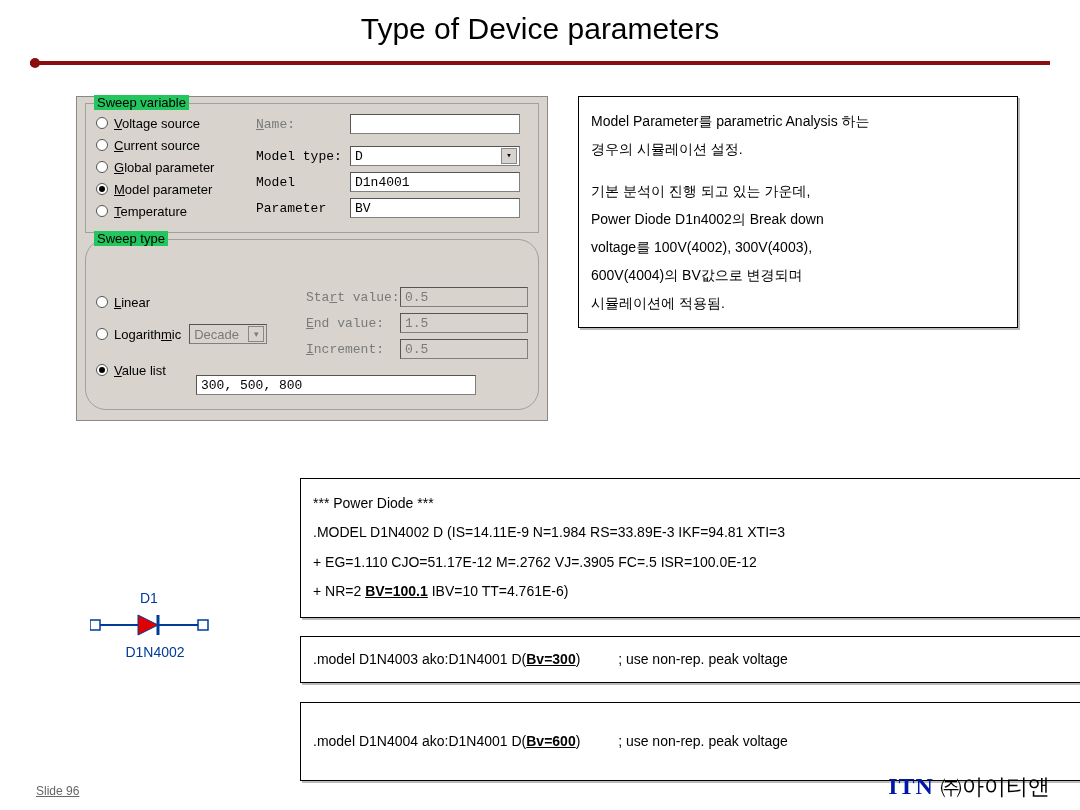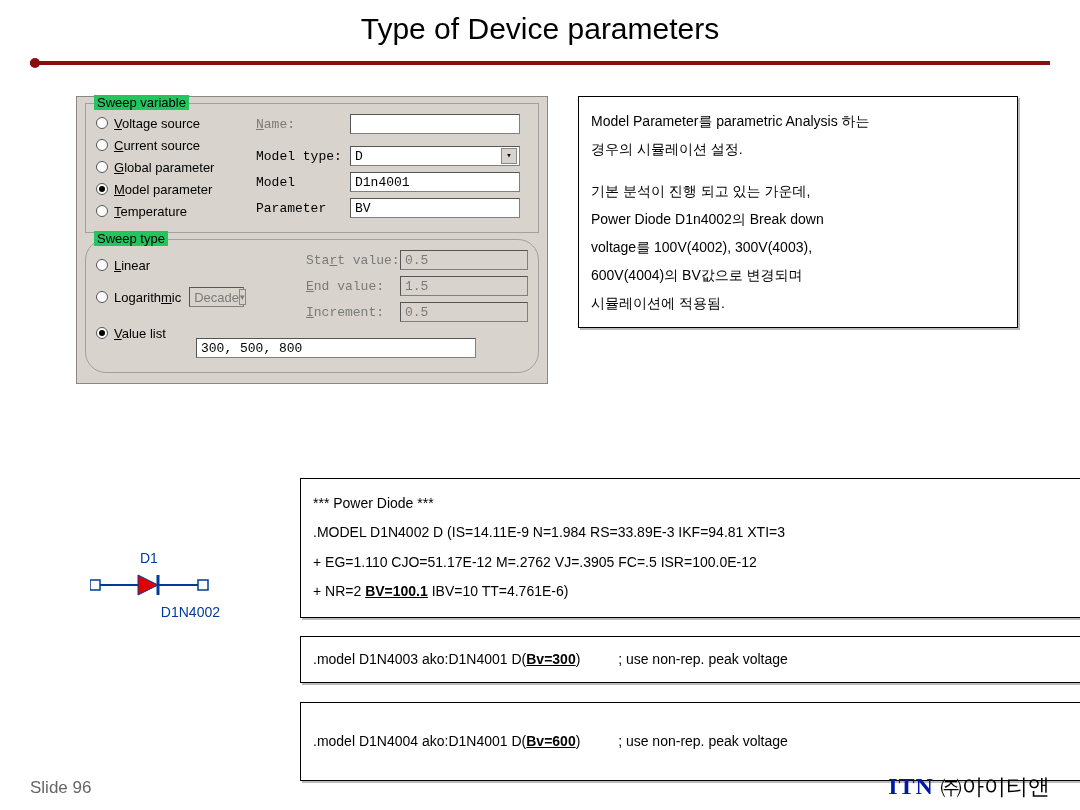--- a/index.html
+++ b/index.html
@@ -122,21 +122,21 @@
     width: 16px; height: 16px;
     background: #d8d4cd;
     border: 1px solid #888;
     display: inline-flex;
     align-items: center;
     justify-content: center;
     font-size: 9px;
     line-height: 1;
     margin-right: -2px;
   }
-  .sweep-body { display: flex; }
+  .sweep-body { display: flex; margin-top: 37px; }
   .sweep-left { width: 210px; }
   .sweep-right { flex: 1; }
   .mnemonic { text-decoration: underline; }
 
   
   .note-box, .code-box {
     position: absolute;
     background: #fff;
     border: 1px solid #000;
     box-shadow: 2px 2px 0 #bbb;
@@ -170,33 +170,35 @@
     left: 90px;
     top: 550px;
     width: 130px;
     font-family: Arial, sans-serif;
     font-size: 14px;
     color: #003b9a;
   }
   .schem-label-top {
     margin-left: 50px;
     margin-bottom: 4px;
+    margin-top: 40px;
   }
   .schem-svg { display: block; }
   .schem-label-bottom {
     margin-top: 4px;
-    text-align: right;
+    text-align: center;
   }
 
   .footer-left {
     position: absolute;
-    left: 30px;
+    left: 36px;
     bottom: 12px;
-    font-size: 17px;
+    font-size: 12px;
     color: #666;
+    text-decoration: underline;
   }
   .footer-right {
     position: absolute;
     right: 30px;
     bottom: 8px;
     font-size: 22px;
     font-family: "Malgun Gothic", Arial, sans-serif;
   }
   .footer-right .itn {
     font-family: "Times New Roman", serif;
@@ -278,21 +280,21 @@
       <div class="sweep-left">
         <div style="height:6px"></div>
         <div class="radio-row">
           <span class="radio-outer"></span>
           <span><span class="mnemonic">L</span><span>inear</span></span>
         </div>
         <div style="height:10px"></div>
         <div class="radio-row">
           <span class="radio-outer"></span>
           <span>Logarith<span class="mnemonic">m</span>ic</span>
-          <span class="field-input disabled" style="margin-left:8px;width:55px;flex:none">
+          <span class="field-input disabled" style="margin-left:8px;width:78px;flex:none">
             <span>Decade</span>
             <span class="dd-btn">▾</span>
           </span>
         </div>
         <div style="height:14px"></div>
         <div class="radio-row">
           <span class="radio-outer selected"></span>
           <span><span class="mnemonic">V</span>alue list</span>
         </div>
       </div>

